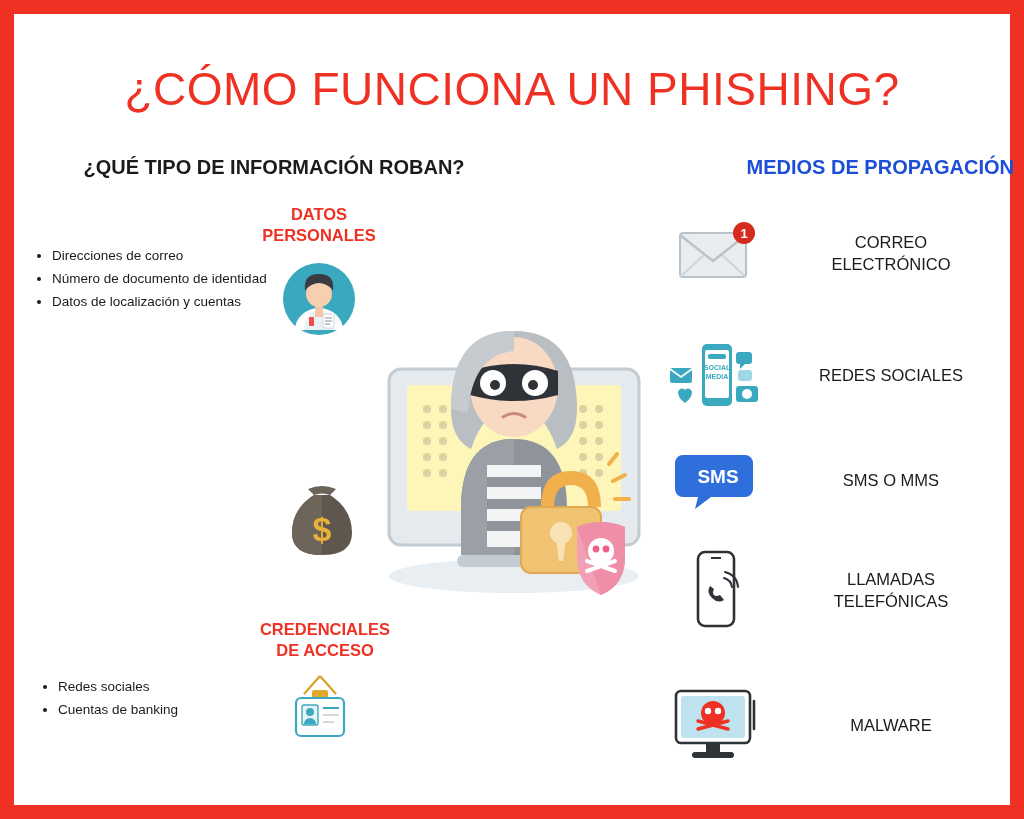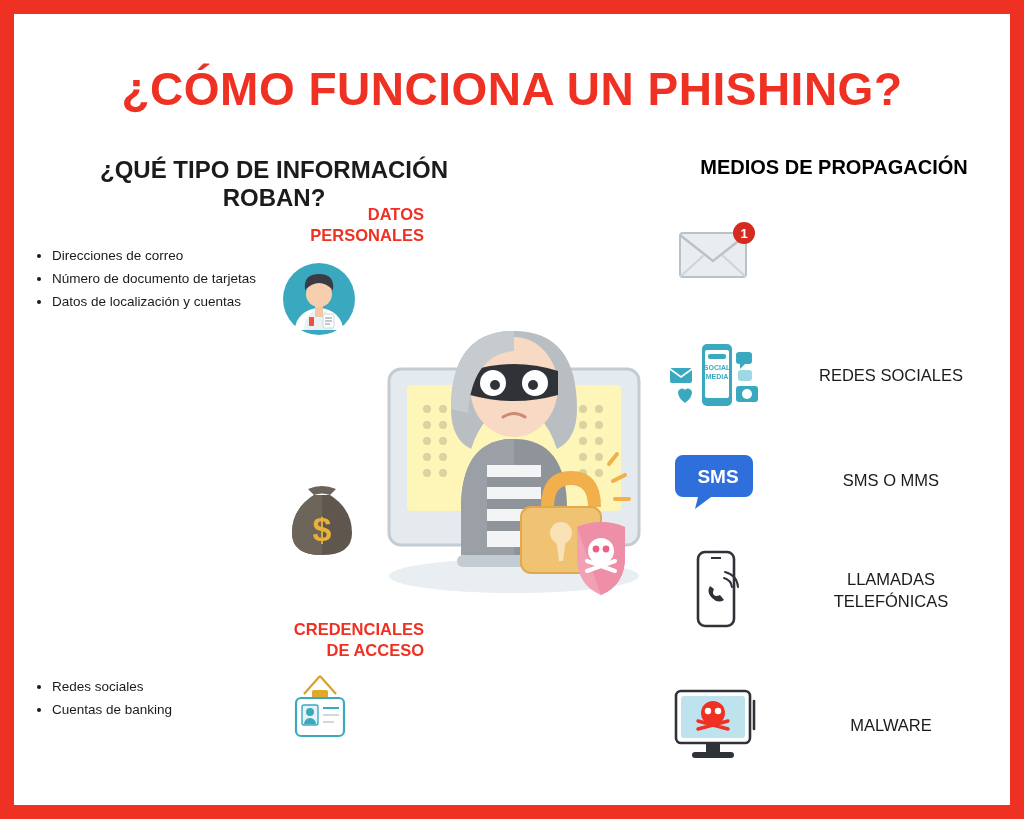--- a/index.html
+++ b/index.html
@@ -30,56 +30,56 @@
 
   
   .title {
     position: absolute;
     top: 48px;
     left: 0;
     width: 100%;
     text-align: center;
     color: #ef3124;
     font-size: 46px;
-    font-weight: bold;
+    font-weight: normal;
     letter-spacing: 0.5px;
   }
 
   
   .heading-left {
     position: absolute;
     top: 142px;
     left: 40px;
     width: 440px;
     text-align: center;
-    font-size: 24px;
+    font-size: 20px;
     font-weight: bold;
     color: #1b1b1b;
   }
   .heading-right {
     position: absolute;
     top: 142px;
     left: 640px;
     width: 360px;
-    text-align: center;
+    text-align: right;
     font-size: 20px;
     font-weight: bold;
-    color: #000000;
+    color: #1d4ed8;
   }
 
   
   .cat {
     position: absolute;
     width: 400px;
   }
   .cat-title {
     position: absolute;
     left: 200px;
     width: 210px;
-    text-align: right;
+    text-align: center;
     color: #ef3124;
     font-size: 16.5px;
     font-weight: bold;
     line-height: 1.25;
   }
   .bullets {
     position: absolute;
     left: 20px;
     width: 260px;
     font-size: 13.5px;
@@ -98,21 +98,21 @@
   #g1 { top: 190px; left: 0; height: 160px; }
   #g1 .cat-title { top: 0; }
   #g1 .bullets { top: 42px; }
 
   
   #g2 { top: 405px; left: 0; height: 160px; }
   #g2 .cat-title { top: 0; }
   #g2 .bullets { top: 52px; }
 
   
-  #g3 { top: 605px; left: 0; height: 140px; }
+  #g3 { top: 605px; left: 6px; height: 140px; }
   #g3 .cat-title { top: 0; }
   #g3 .bullets { top: 58px; }
 
   
   .channel {
     position: absolute;
     left: 650px;
     width: 360px;
     height: 92px;
     display: flex;
@@ -170,21 +170,21 @@
     <div class="heading-right">MEDIOS DE PROPAGACIÓN</div>
 
     <div class="cat" id="g1">
       <div class="cat-title">
         <span>DATOS</span><br>
         <span>PERSONALES</span>
       </div>
       <div class="bullets">
         <ul>
           <li>Direcciones de correo</li>
-          <li>Número de documento de tarjetas</li>
+          <li>Número de documento de identidad</li>
           <li>Datos de localización y cuentas</li>
         </ul>
       </div>
     </div>
 
     <div class="cat-icon" style="position:absolute;top:248px;left:268px;">
       <svg width="74" height="74" viewBox="0 0 74 74">
         <circle cx="37" cy="37" r="36" fill="#3aa9bf"></circle>
         <path d="M13 68 a24 22 0 0 1 48 0 z" fill="#ffffff"></path>
         <path d="M22 68 a15 20 0 0 1 30 0 z" fill="#e8f2f4"></path>
@@ -323,20 +323,24 @@
     <div class="channel" id="c1">
       <div class="ch-icon">
         <svg width="84" height="64" viewBox="0 0 84 64">
           <rect x="6" y="12" width="66" height="44" rx="3" fill="#e9edf0" stroke="#b9c2c8" stroke-width="2"></rect>
           <path d="M6 14 L39 40 L72 14" fill="none" stroke="#b9c2c8" stroke-width="2.4"></path>
           <path d="M6 56 L30 34 M72 56 L48 34" fill="none" stroke="#cdd5da" stroke-width="2"></path>
           <circle cx="70" cy="12" r="11" fill="#d52b1e"></circle>
           <text x="70" y="17" font-family="'Liberation Sans', sans-serif" font-size="13" font-weight="bold" fill="#ffffff" text-anchor="middle">1</text>
         </svg>
       </div>
+      <div class="ch-label">
+        <span>CORREO</span><br>
+        <span>ELECTRÓNICO</span>
+      </div>
     </div>
 
     <div class="channel" id="c2">
       <div class="ch-icon">
         <svg width="104" height="74" viewBox="0 0 104 74">
           <rect x="38" y="6" width="30" height="62" rx="5" fill="#3aa9bf"></rect>
           <rect x="41" y="12" width="24" height="48" rx="2" fill="#ffffff"></rect>
           <text x="53" y="32" font-family="'Liberation Sans', sans-serif" font-size="7" font-weight="bold" fill="#3aa9bf" text-anchor="middle">SOCIAL</text>
           <text x="53" y="41" font-family="'Liberation Sans', sans-serif" font-size="7" font-weight="bold" fill="#3aa9bf" text-anchor="middle">MEDIA</text>
 

